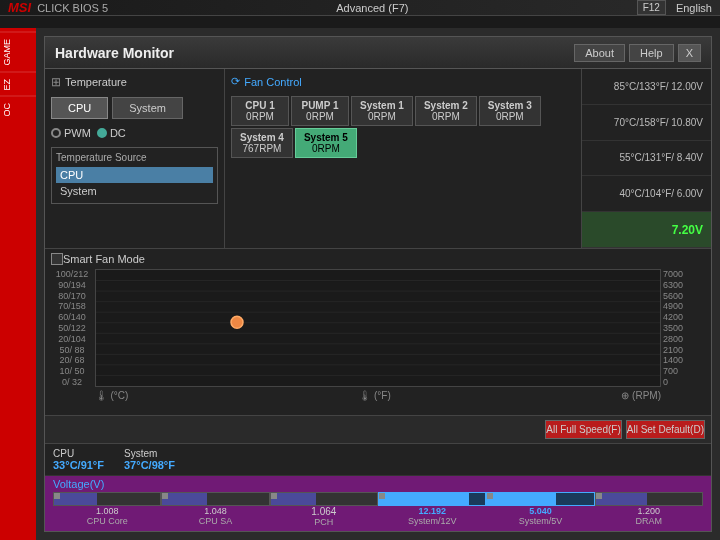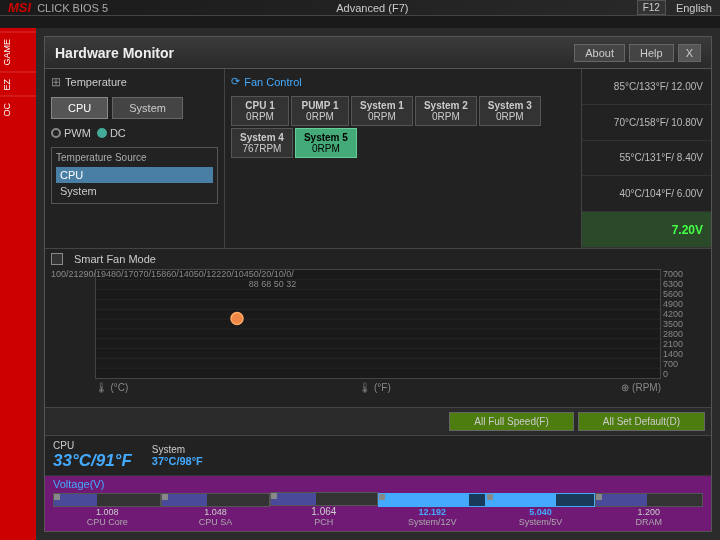--- a/index.html
+++ b/index.html
@@ -302,21 +302,21 @@
     }
 
     .chart-left {
       flex: 1;
       padding: 4px 6px;
       position: relative;
     }
     .smart-fan-row {
       display: flex;
       align-items: center;
-      gap: 11px;
+      gap: 0;
       margin-bottom: 4px;
     }
     .checkbox-box {
       width: 12px;
       height: 12px;
       border: 1px solid #888;
       background: #333;
       display: inline-block;
     }
 
@@ -325,25 +325,25 @@
       height: 28px;
       background: #2a2a2a;
       display: flex;
       align-items: center;
       justify-content: flex-end;
       gap: 4px;
       padding: 0 6px;
       border-bottom: 1px solid #444;
     }
     .ctrl-btn {
-      background: #4d7c0f;
+      background: #b91c1c;
       border: 1px solid #666;
       color: #ccc;
       font-size: 10px;
-      padding: 3px 24px;
+      padding: 3px 0;
       cursor: pointer;
     }
   </style>
 </head>
 <body>
 
 <div class="top-bar">
   <div class="top-bar-left">
     <span class="msi-logo">MSI</span>
     <span class="click-bios">CLICK BIOS 5</span>
@@ -454,21 +454,21 @@
 
       <div class="chart-section">
         <div class="chart-left">
           <div class="smart-fan-row">
             <span class="checkbox-box"></span>
             <span>Smart Fan Mode</span>
           </div>
 
           <div style="position:relative; height: calc(100% - 24px); margin-left: 44px; margin-right: 44px;">
 
-            <div style="position:absolute; left:-44px; top:0; bottom:16px; display:flex; flex-direction:row; justify-content:space-between; font-size:9px; color:#888; text-align:left; width:42px;">
+            <div style="position:absolute; left:-44px; top:0; bottom:16px; display:flex; flex-direction:column; justify-content:space-between; font-size:9px; color:#888; text-align:center; width:42px;">
               <span>100/212</span>
               <span>90/194</span>
               <span>80/170</span>
               <span>70/158</span>
               <span>60/140</span>
               <span>50/122</span>
               <span>20/104</span>
               <span>50/ 88</span>
               <span>20/ 68</span>
               <span>10/ 50</span>
@@ -517,31 +517,31 @@
       </div>
 
       <div class="bottom-controls">
         <button class="ctrl-btn">All Full Speed(F)</button>
         <button class="ctrl-btn">All Set Default(D)</button>
       </div>
 
       <div style="background:#222; padding: 4px 8px; border-bottom: 1px solid #333; display:flex; gap:20px; align-items:center;">
         <div>
           <div style="color:#ccc; font-size:10px;">CPU</div>
-          <div style="color:#4af; font-size:17px; font-weight:bold;font-style:italic;">33°C/91°F</div>
+          <div style="color:#4af; font-size:11px; font-weight:bold;">33°C/91°F</div>
         </div>
         <div>
           <div style="color:#ccc; font-size:10px;">System</div>
           <div style="color:#4af; font-size:11px; font-weight:bold;">37°C/98°F</div>
         </div>
       </div>
 
       <div style="background:#701a75; padding: 2px 8px 4px;">
         <div style="color:#4af; font-size:11px; margin-bottom:2px;">Voltage(V)</div>
-        <div style="display:flex; align-items:center;">
+        <div style="display:flex; align-items:flex-start;">
 
           <div style="flex:1; display:flex; flex-direction:column; align-items:center;">
             <div style="width:100%; height:14px; background:#333; border:1px solid #555; position:relative;">
               <div style="width:40%; height:100%; background:#4a4a9a;"></div>
               <div style="position:absolute; left:0; top:0; width:6px; height:6px; background:#888;"></div>
             </div>
             <div style="font-size:9px; color:#ccc; text-align:center;">1.008</div>
             <div style="font-size:9px; color:#aaa; text-align:center;">CPU Core</div>
           </div>
 

